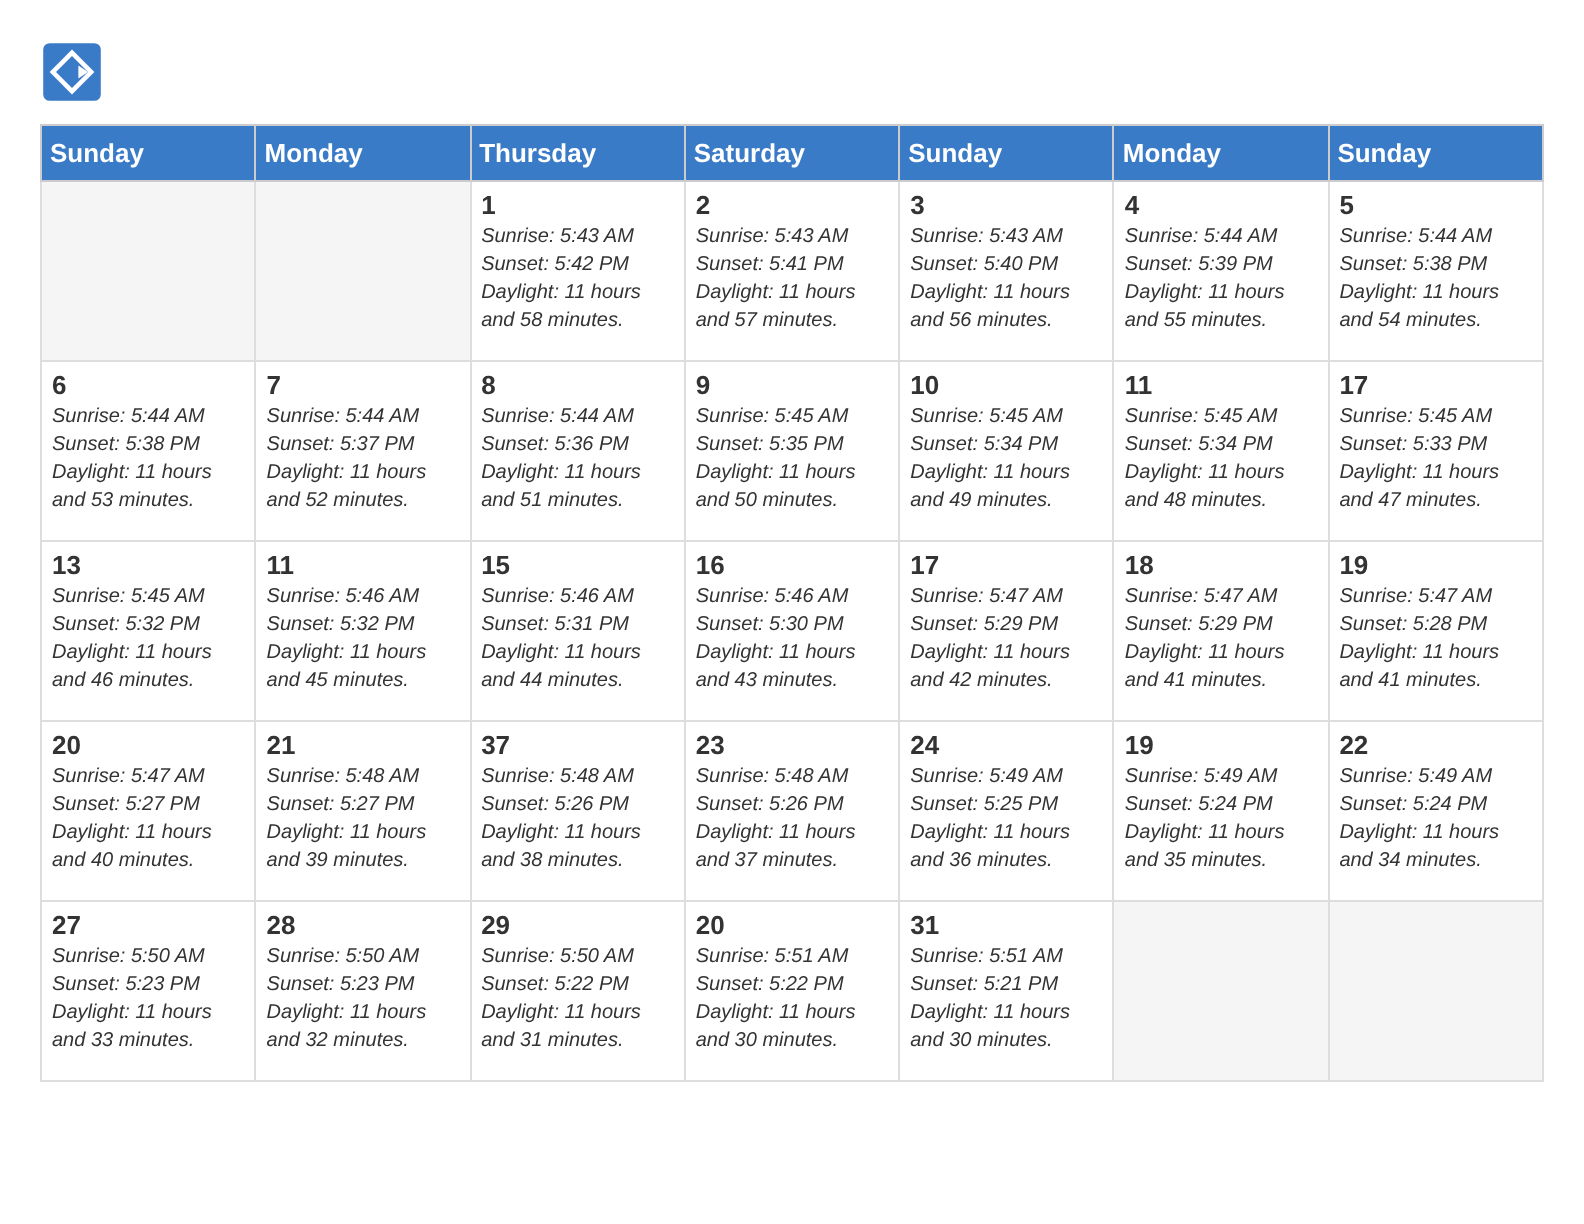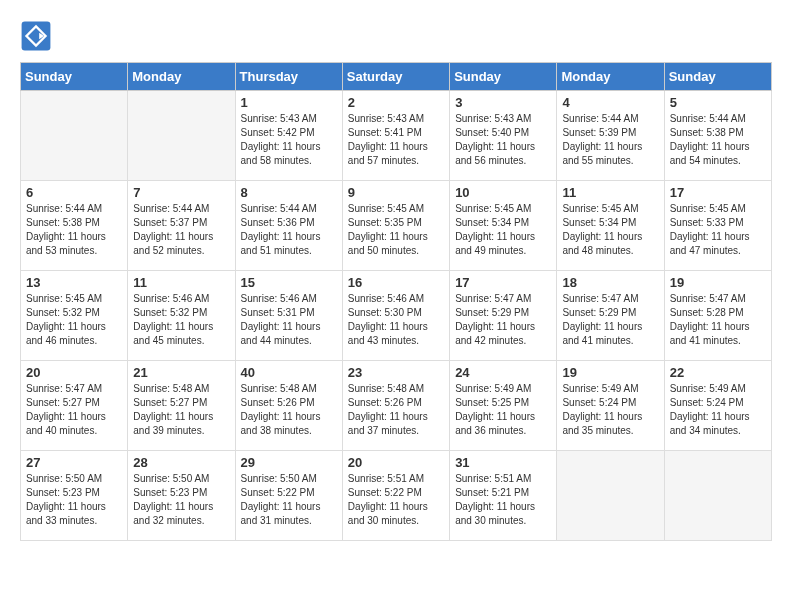--- a/index.html
+++ b/index.html
@@ -75,20 +75,21 @@
       font-size: 13px;
       font-weight: bold;
       color: #333;
       display: block;
       margin-bottom: 2px;
     }
     .day-info {
       font-size: 10px;
       color: #333;
       line-height: 1.4;
+      font-style: italic;
     }
     tr:nth-child(even) td:not(.empty) {
       background: #fff;
     }
     .row-stripe td:not(.empty) {
       background: #f9f9f9;
     }
   </style>
 </head>
 <body>
@@ -296,21 +297,21 @@
         </td>
         <td>
           <span class="day-number">21</span>
           <div class="day-info">
             Sunrise: 5:48 AM<br>
             Sunset: 5:27 PM<br>
             Daylight: 11 hours and 39 minutes.
           </div>
         </td>
         <td>
-          <span class="day-number">40</span>
+          <span class="day-number">37</span>
           <div class="day-info">
             Sunrise: 5:48 AM<br>
             Sunset: 5:26 PM<br>
             Daylight: 11 hours and 38 minutes.
           </div>
         </td>
         <td>
           <span class="day-number">23</span>
           <div class="day-info">
             Sunrise: 5:48 AM<br>

